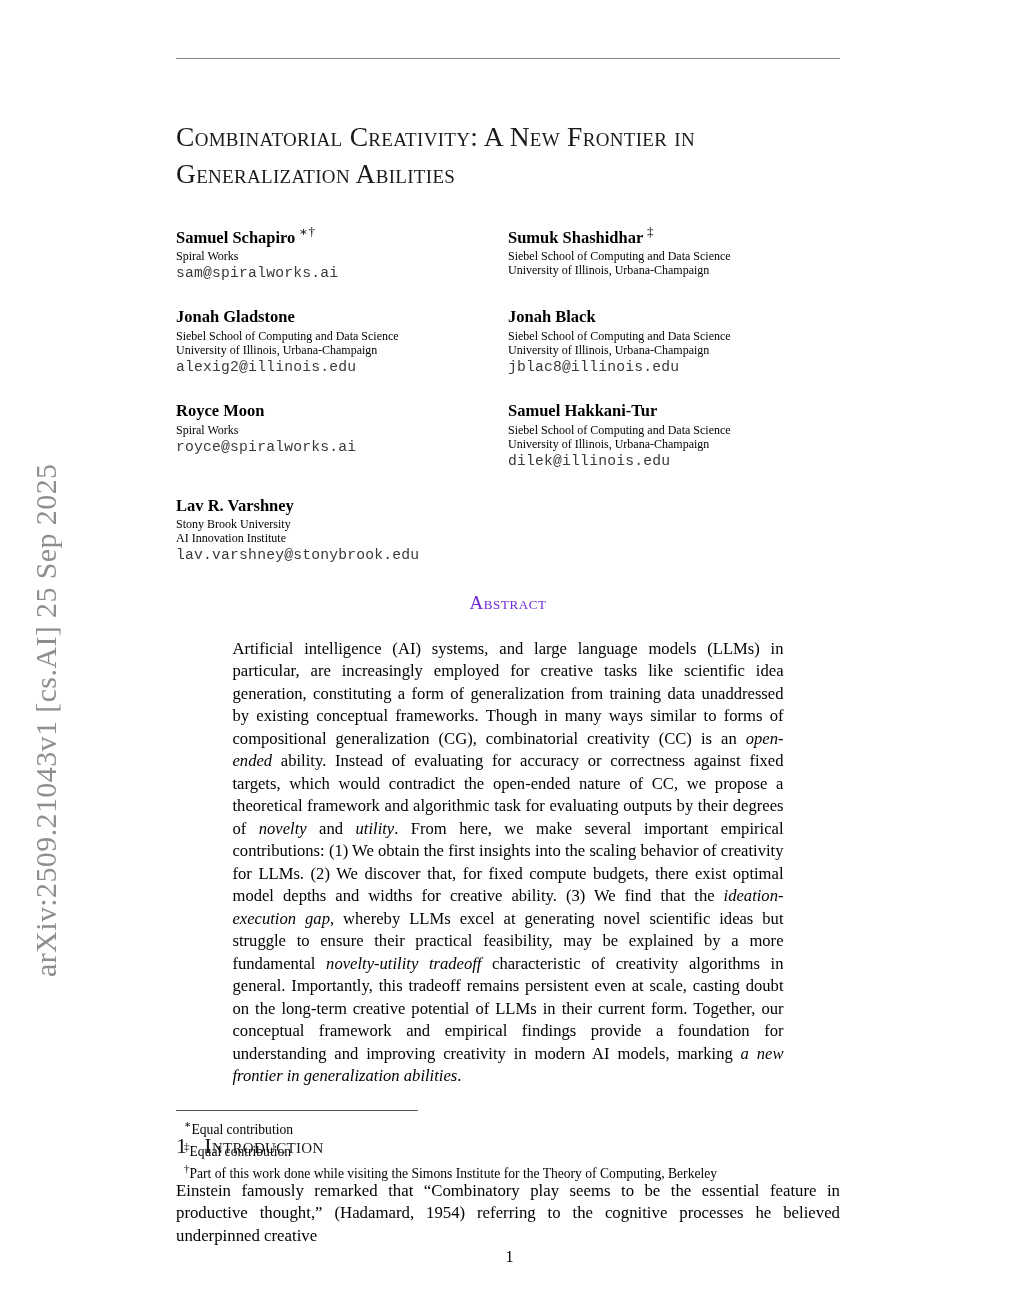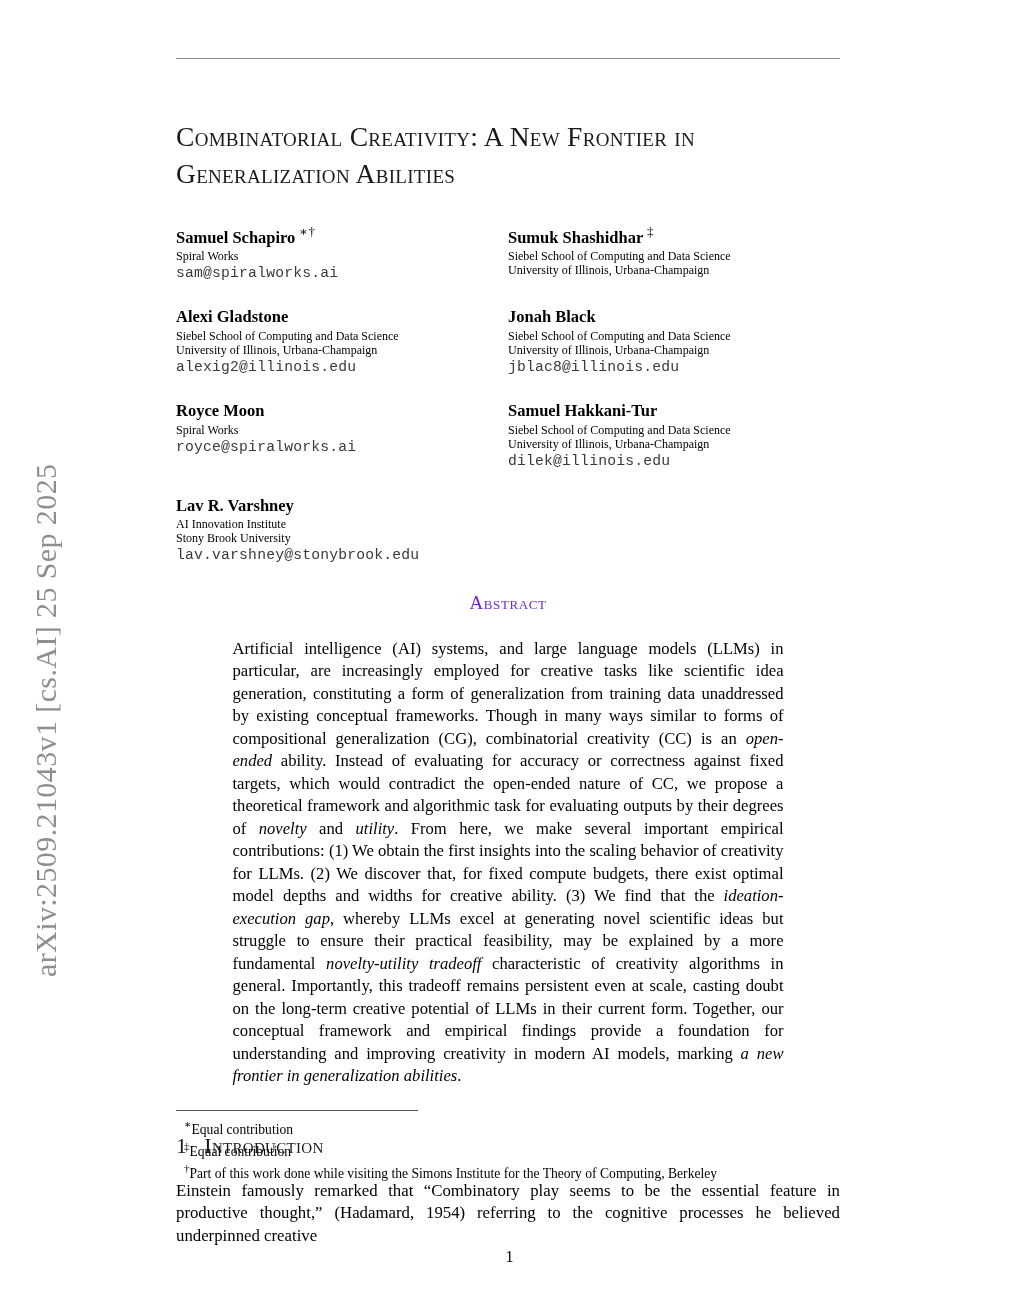--- a/index.html
+++ b/index.html
@@ -215,21 +215,21 @@
             <div class="author-email">sam@spiralworks.ai</div>
           </div>
           <div class="author-block right">
             <div class="author-name">Sumuk Shashidhar<span class="marks"> ‡</span></div>
             <div class="author-affil">Siebel School of Computing and Data Science</div>
             <div class="author-affil">University of Illinois, Urbana-Champaign</div>
           </div>
         </div>
         <div class="author-row">
           <div class="author-block">
-            <div class="author-name">Alexi Gladstone</div>
+            <div class="author-name">Jonah Gladstone</div>
             <div class="author-affil">Siebel School of Computing and Data Science</div>
             <div class="author-affil">University of Illinois, Urbana-Champaign</div>
             <div class="author-email">alexig2@illinois.edu</div>
           </div>
           <div class="author-block right">
             <div class="author-name">Jonah Black</div>
             <div class="author-affil">Siebel School of Computing and Data Science</div>
             <div class="author-affil">University of Illinois, Urbana-Champaign</div>
             <div class="author-email">jblac8@illinois.edu</div>
           </div>
@@ -243,22 +243,22 @@
           <div class="author-block right">
             <div class="author-name">Samuel Hakkani-Tur</div>
             <div class="author-affil">Siebel School of Computing and Data Science</div>
             <div class="author-affil">University of Illinois, Urbana-Champaign</div>
             <div class="author-email">dilek@illinois.edu</div>
           </div>
         </div>
         <div class="author-row">
           <div class="author-block">
             <div class="author-name">Lav R. Varshney</div>
+            <div class="author-affil">Stony Brook University</div>
             <div class="author-affil">AI Innovation Institute</div>
-            <div class="author-affil">Stony Brook University</div>
             <div class="author-email">lav.varshney@stonybrook.edu</div>
           </div>
         </div>
       </div>
 
     <div id="abstract-section">
       <div id="abstract-heading">Abstract</div>
       <div id="abstract-body">Artificial intelligence (AI) systems, and large language models (LLMs) in particular, are increasingly employed for creative tasks like scientific idea generation, constituting a form of generalization from training data unaddressed by existing conceptual frameworks. Though in many ways similar to forms of compositional generalization (CG), combinatorial creativity (CC) is an <i>open-ended</i> ability. Instead of evaluating for accuracy or correctness against fixed targets, which would contradict the open-ended nature of CC, we propose a theoretical framework and algorithmic task for evaluating outputs by their degrees of <i>novelty</i> and <i>utility</i>. From here, we make several important empirical contributions: (1) We obtain the first insights into the scaling behavior of creativity for LLMs. (2) We discover that, for fixed compute budgets, there exist optimal model depths and widths for creative ability. (3) We find that the <i>ideation-execution gap</i>, whereby LLMs excel at generating novel scientific ideas but struggle to ensure their practical feasibility, may be explained by a more fundamental <i>novelty-utility tradeoff</i> characteristic of creativity algorithms in general. Importantly, this tradeoff remains persistent even at scale, casting doubt on the long-term creative potential of LLMs in their current form. Together, our conceptual framework and empirical findings provide a foundation for understanding and improving creativity in modern AI models, marking <i>a new frontier in generalization abilities</i>.</div>
     </div>
 

